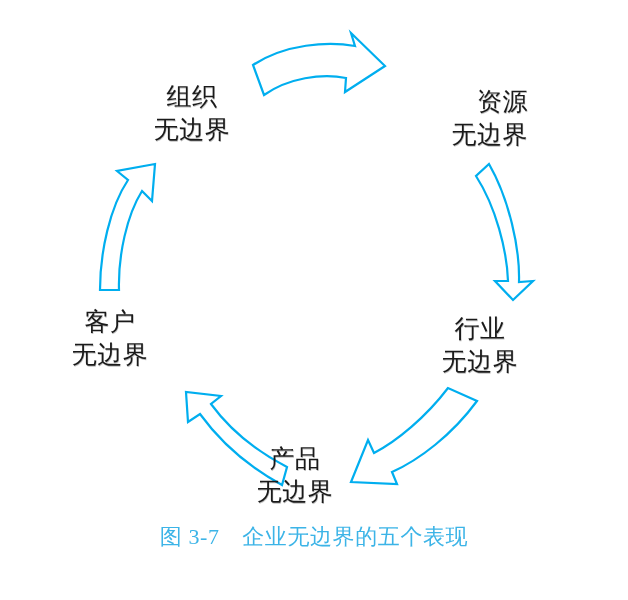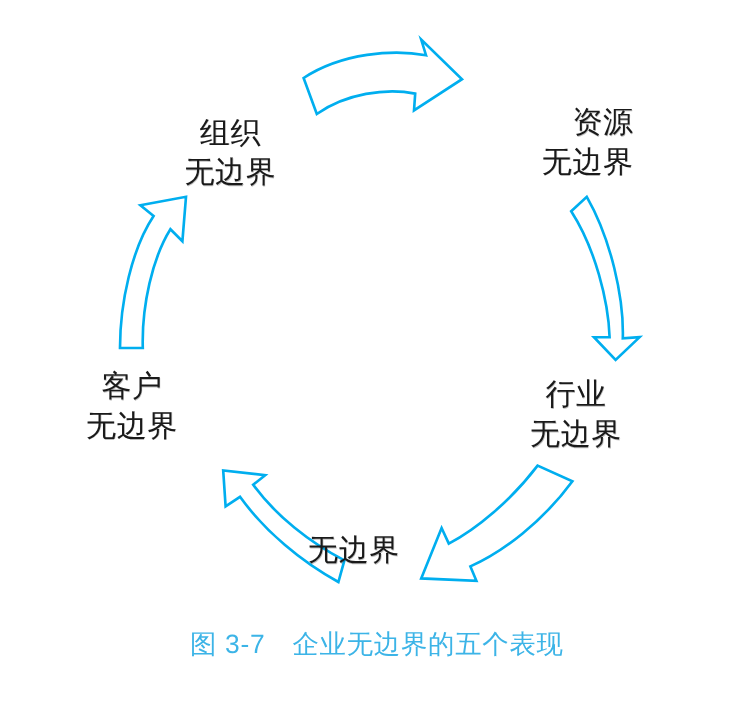--- a/index.html
+++ b/index.html
@@ -35,34 +35,34 @@
     line-height: 1.33;
     text-align: center;
     white-space: nowrap;
     letter-spacing: 0.5px;
     text-shadow: 0.5px 0.5px 0 rgba(0,0,0,0.25);
   }
   .node-label .line1,
   .node-label .line2 {
     display: block;
   }
-  #label-organization { left: 112px; top: 94px;  width: 160px; }
+  #label-organization { left: 112px; top: 80px;  width: 160px; }
   #label-resource     { left: 368px; top: 85px;  width: 160px; text-align: right; }
   #label-industry     { left: 400px; top: 312px; width: 160px; }
   #label-product      { left: 215px; top: 442px; width: 160px; }
   #label-customer     { left: 30px;  top: 305px; width: 160px; }
 
   #figure-caption {
     position: absolute;
     left: 0;
     top: 522px;
     width: 628px;
     text-align: center;
     color: #3cb4e7;
-    font-family: Liberation Sans, sans-serif;
+    font-family: Liberation Serif, serif;
     font-size: 22px;
     letter-spacing: 0.6px;
     white-space: pre;
   }
 </style>
 </head>
 <body>
 
 <div id="figure-canvas">
 
@@ -123,20 +123,21 @@
     <span class="line1">资源</span>
     <span class="line2">无边界</span>
   </div>
 
   <div class="node-label" id="label-industry">
     <span class="line1">行业</span>
     <span class="line2">无边界</span>
   </div>
 
   <div class="node-label" id="label-product">
+    <span class="line1">产品</span>
     <span class="line2">无边界</span>
   </div>
 
   <div class="node-label" id="label-customer">
     <span class="line1">客户</span>
     <span class="line2">无边界</span>
   </div>
 
   <div id="figure-caption">图 3-7　企业无边界的五个表现</div>
 

